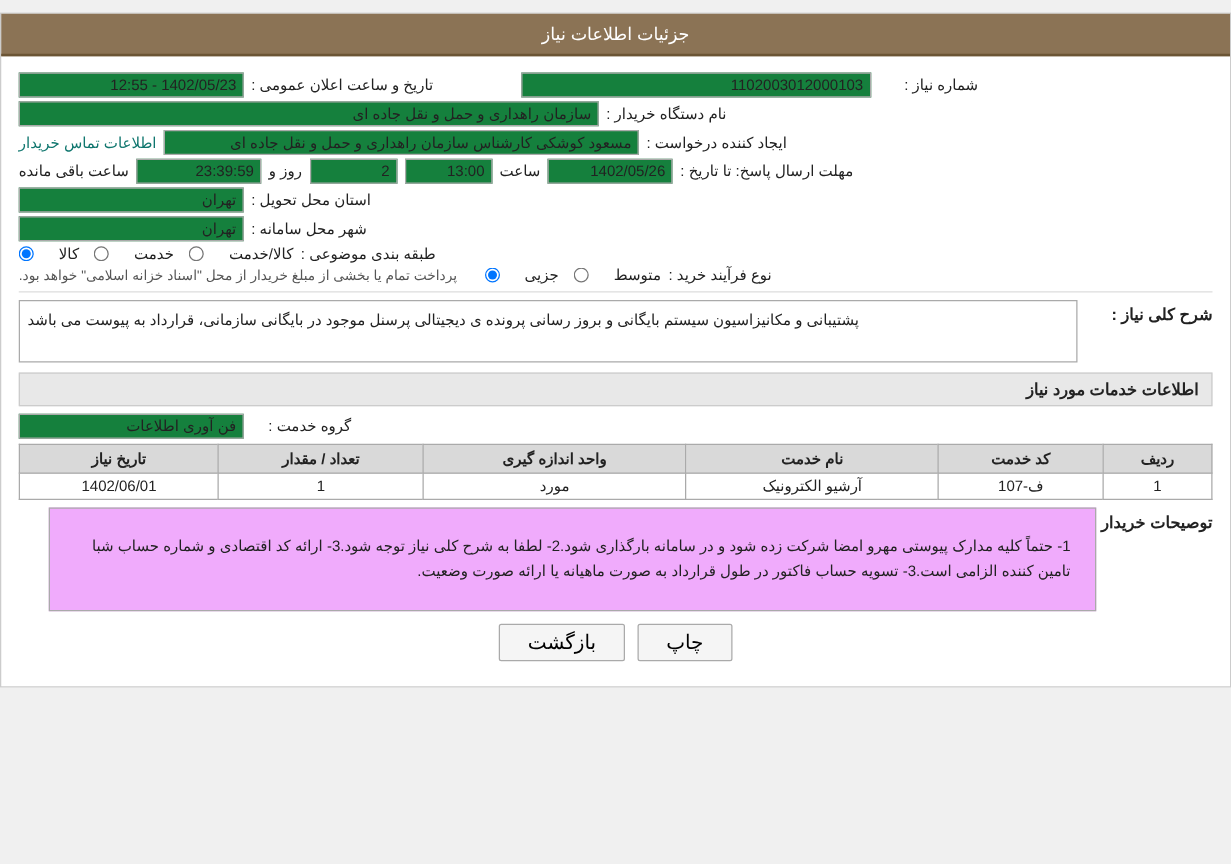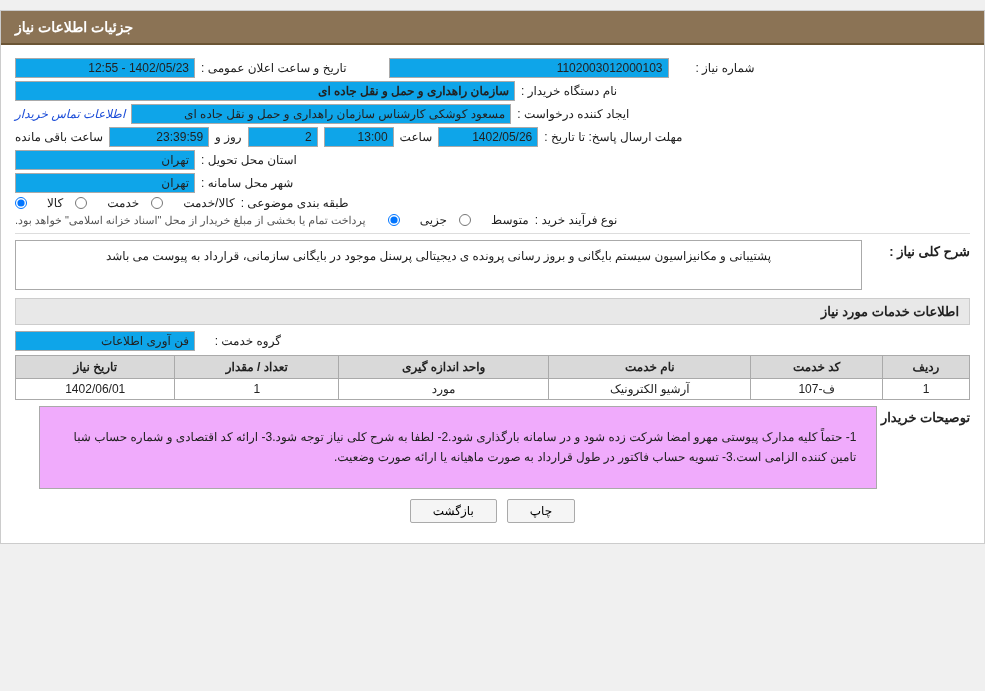--- a/index.html
+++ b/index.html
@@ -12,71 +12,71 @@
     }
     .page-wrapper {
       max-width: 985px;
       margin: 10px auto;
       background: #fff;
       border: 1px solid #ccc;
     }
     .header-bar {
       background: #8B7355;
       color: #fff;
-      text-align: left;
+      text-align: center;
       padding: 8px 14px;
       font-size: 14px;
-      font-weight: bold;
+      font-weight: normal;
       border-bottom: 2px solid #6b5535;
     }
     .content {
       padding: 10px 14px;
     }
     .section-title {
       background: #e8e8e8;
       border: 1px solid #ccc;
       padding: 5px 10px;
       font-weight: bold;
       font-size: 13px;
       margin: 8px 0 6px 0;
     }
     .input-box {
       border: 1px solid #aaa;
-      background: #0ea5e9;
+      background: #15803d;
       padding: 2px 5px;
       min-height: 20px;
       display: inline-block;
       text-align: right;
     }
     .wide { width: 280px; }
     .medium { width: 180px; }
     .small { width: 100px; }
     .xsmall { width: 70px; }
-    .link-text { color: #1d4ed8; cursor: pointer; font-style: italic; }
+    .link-text { color: #0f766e; cursor: pointer; }
     .radio-group {
       display: flex;
       gap: 12px;
       align-items: center;
       justify-content: flex-end;
     }
     .radio-item {
       display: flex;
       align-items: center;
       gap: 20px;
     }
     .radio-input {
       width: 12px; height: 12px;
     }
     .description-box {
       border: 1px solid #aaa;
       background: #fff;
       padding: 6px;
       min-height: 50px;
       width: 100%;
-      text-align: center;
+      text-align: left;
       line-height: 1.6;
     }
     .sharch-desc {
       display: flex;
       gap: 8px;
       align-items: flex-start;
     }
     .sharch-label {
       white-space: nowrap;
       font-weight: bold;
@@ -129,21 +129,21 @@
       text-align: right;
     }
     .button-row {
       display: flex;
       justify-content: center;
       gap: 10px;
       margin: 10px 0;
     }
     .btn {
       padding: 4px 22px;
-      font-size: 12px;
+      font-size: 16px;
       border: 1px solid #aaa;
       background: #f5f5f5;
       cursor: pointer;
       border-radius: 2px;
     }
     .separator {
       border: none;
       border-top: 1px solid #ddd;
       margin: 6px 0;
     }
@@ -167,27 +167,27 @@
 
   <div class="header-bar">
     <span>جزئیات اطلاعات نیاز</span>
   </div>
 
   <div class="content">
 
     <div class="field-row">
       <span class="field-label">شماره نیاز :</span>
       <div class="input-box wide">1102003012000103</div>
-      <span style="margin-right:36px;">تاریخ و ساعت اعلان عمومی :</span>
+      <span style="margin-right:64px;">تاریخ و ساعت اعلان عمومی :</span>
       <div class="input-box medium">1402/05/23 - 12:55</div>
     </div>
 
     <div class="field-row">
       <span class="field-label">نام دستگاه خریدار :</span>
-      <div class="input-box" style="width:500px;font-weight:bold;">سازمان راهداری و حمل و نقل جاده ای</div>
+      <div class="input-box" style="width:464px;">سازمان راهداری و حمل و نقل جاده ای</div>
     </div>
 
     <div class="field-row">
       <span class="field-label">ایجاد کننده درخواست :</span>
       <div class="input-box" style="width:380px;">مسعود کوشکی کارشناس  سازمان راهداری و حمل و نقل جاده ای</div>
       <span class="link-text">اطلاعات تماس خریدار</span>
     </div>
 
     <div class="field-row">
       <span class="field-label" style="min-width:130px;">مهلت ارسال پاسخ: تا تاریخ :</span>

